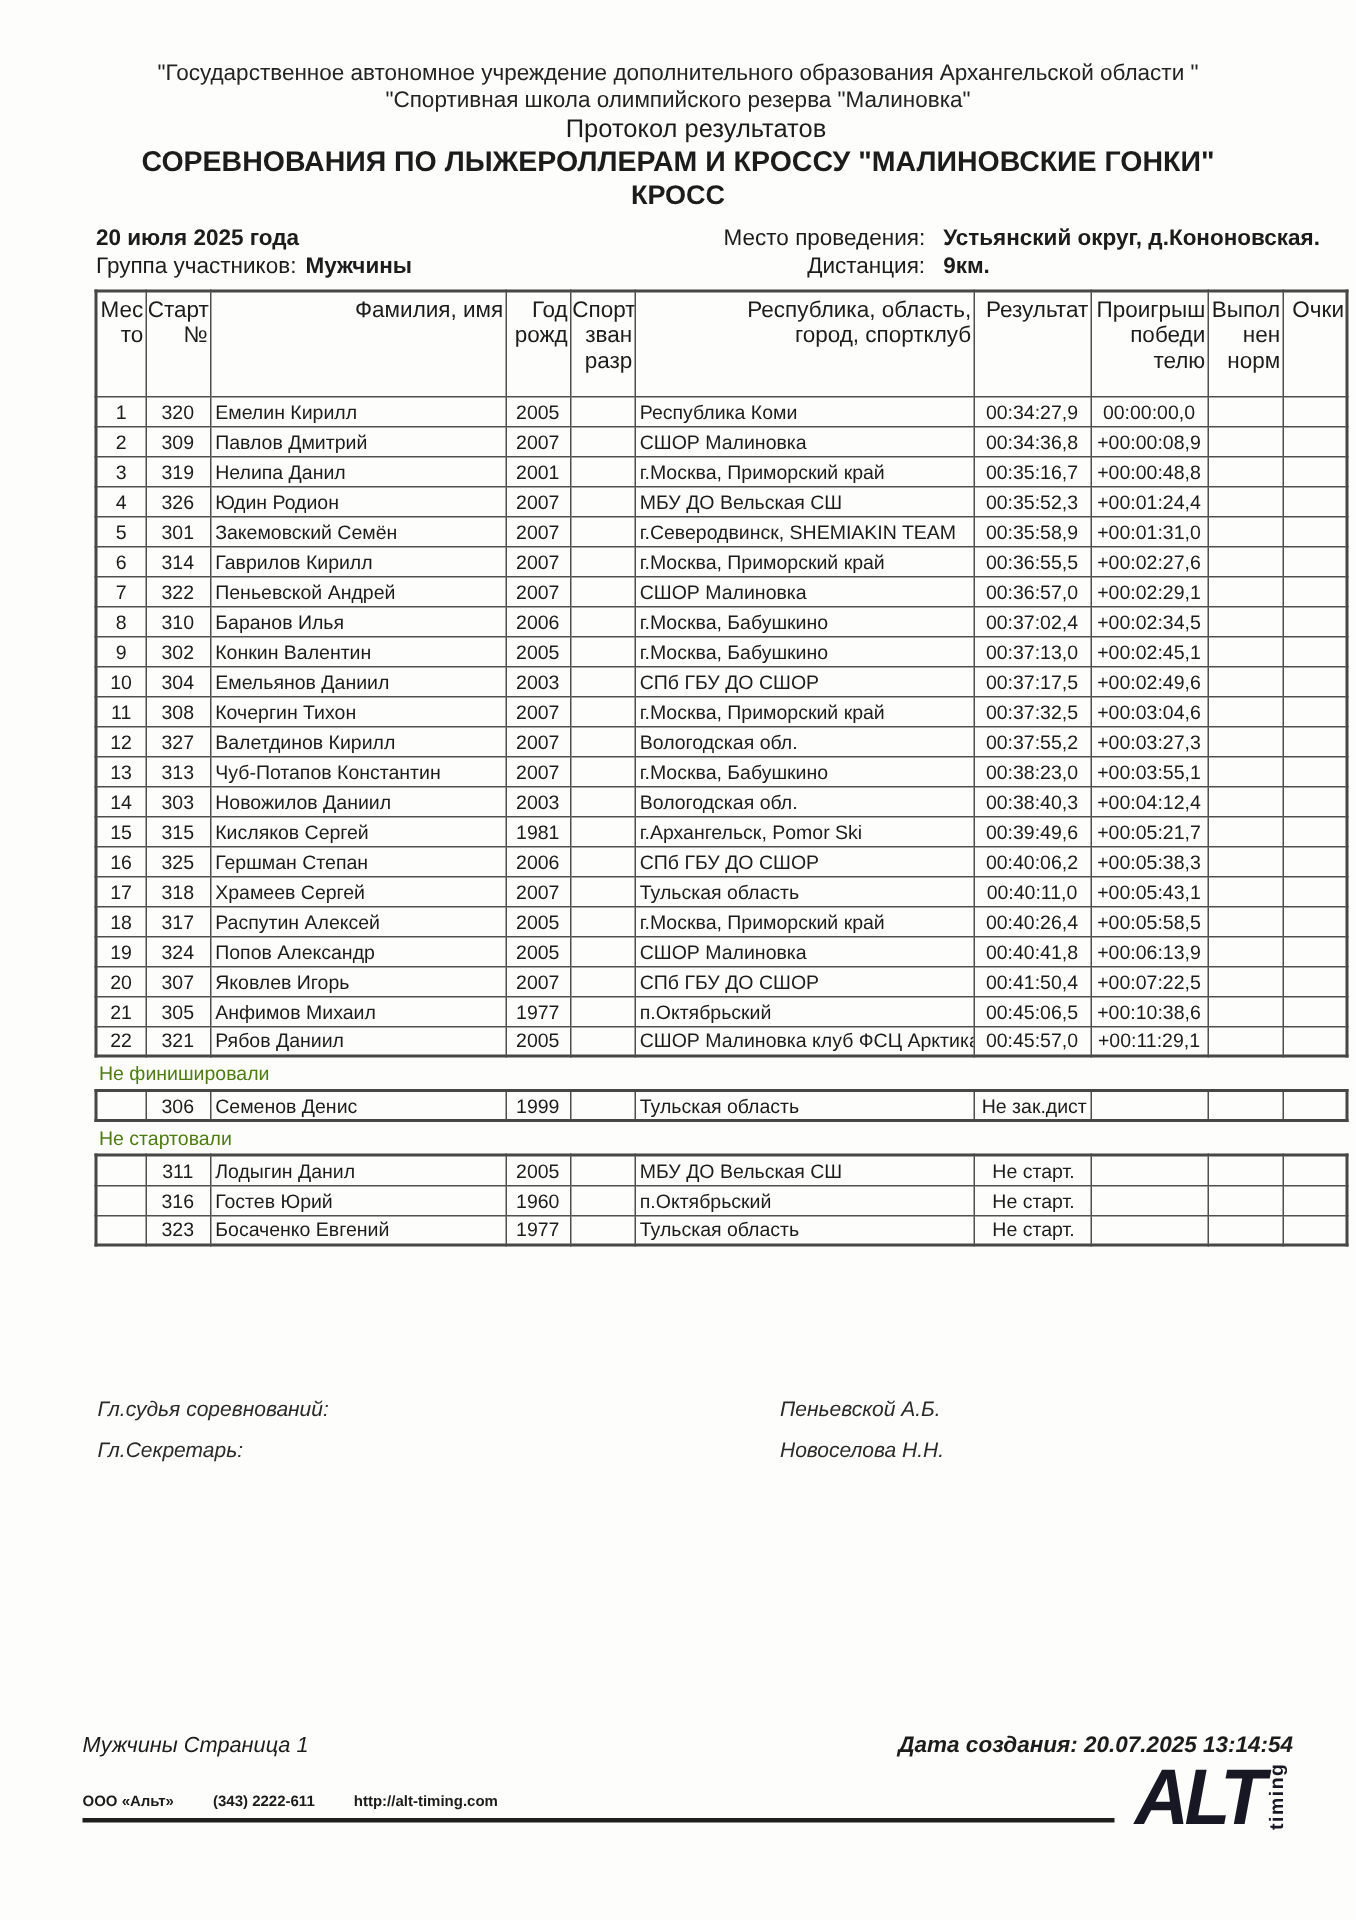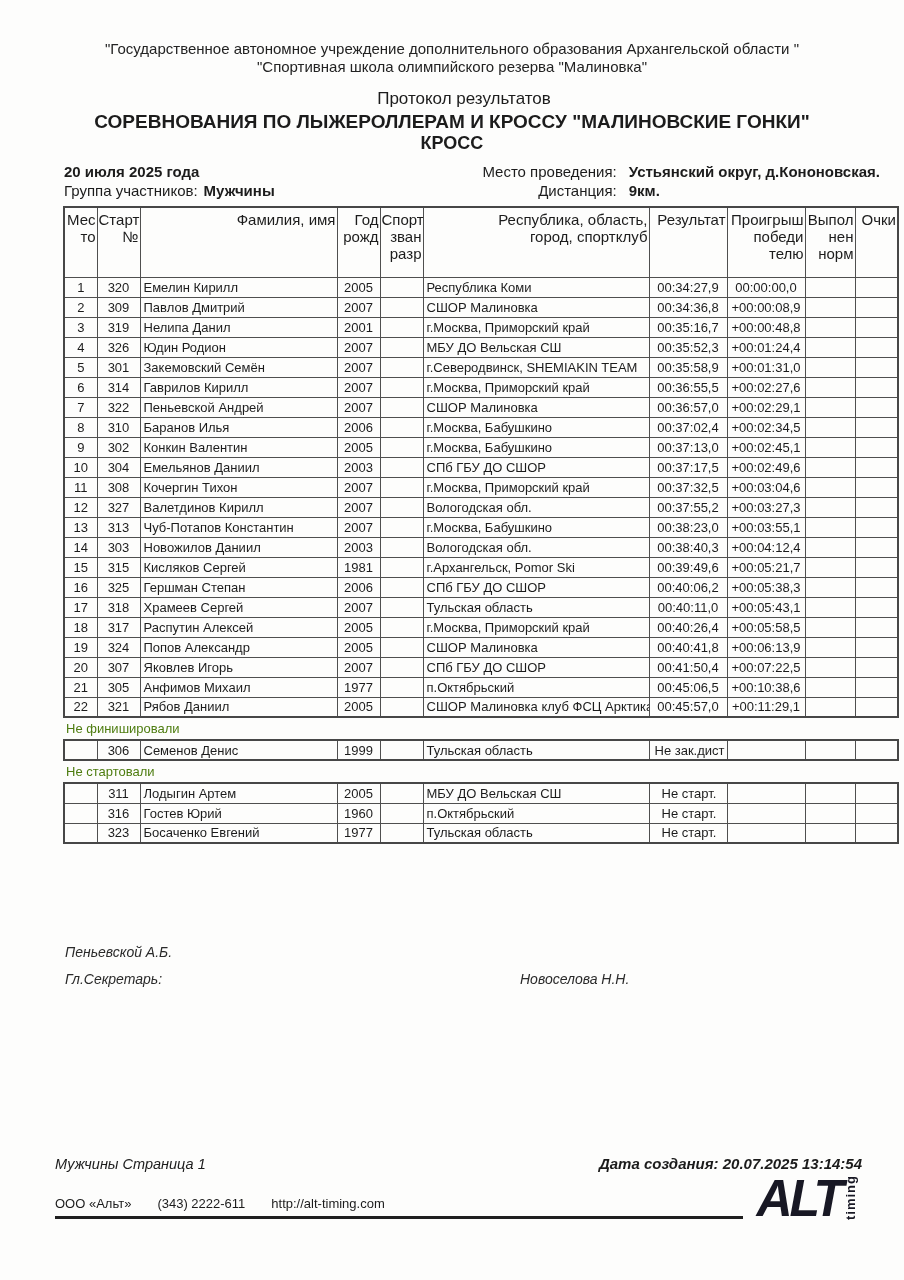--- a/index.html
+++ b/index.html
@@ -9,21 +9,21 @@
     width:904px; height:1280px;
     margin:0 auto;
     background:#fdfdfc;
     font-family:"Liberation Sans", sans-serif;
     color:#1c1c1c;
     overflow:hidden;
   }
   
   .org-line { text-align:center; font-size:15px; line-height:18px; color:#232323; }
   .org-block { padding-top:40px; }
-  .title-protocol { text-align:center; font-size:17px; margin-top:13px; line-height:20px;padding-left:24px; }
+  .title-protocol { text-align:center; font-size:17px; line-height:20px;padding-left:24px; }
   .title-main { text-align:center; font-size:19px; font-weight:bold; margin-top:2px; line-height:22px; }
   .title-discipline { text-align:center; font-size:18px; font-weight:bold; line-height:21px; }
   .bold { font-weight:bold; }
   
   .info {
     display:flex; justify-content:space-between;
     margin:8px 24px 6px 64px;
     font-size:15px; line-height:19px;
   }
   .info-left .group-row span.gv { margin-left:6px; }
@@ -69,21 +69,21 @@
   }
   
   .officials { margin:100px 0 0 65px; font-style:italic; font-size:14px; color:#2a2a2a; }
   .official-row { display:flex; margin-bottom:11px; }
   .official-row .o-label { width:455px; }
   
   .footer { position:absolute; left:55px; right:42px; top:1155px; }
   .f-row1 { display:flex; justify-content:space-between; align-items:baseline; }
   .page-info { font-style:italic; font-size:14.5px; }
   .created { font-style:italic; font-weight:bold; font-size:15px; margin-right:0; }
-  .f-row2 { margin-top:24px; font-weight:normal; font-size:13px; width:690px; }
+  .f-row2 { margin-top:24px; font-weight:bold; font-size:10px; width:690px; }
   .f-row2 span { margin-right:26px; }
   .f-rule { width:688px; border-top:3px solid #1f1f1f; margin-top:5px; }
   .logo {
     position:absolute; right:4px; top:18px;
     display:flex; align-items:flex-end;
   }
   .logo-alt {
     font-weight:bold; font-style:italic;
     font-size:50px; line-height:44px;
     letter-spacing:-3px;
@@ -474,21 +474,21 @@
         <col class="c5">
         <col class="c6">
         <col class="c7">
         <col class="c8">
         <col class="c9">
       </colgroup>
     <tbody>
         <tr>
           <td></td>
           <td>311</td>
-          <td>Лодыгин Артем</td>
+          <td>Лодыгин Данил</td>
           <td>2005</td>
           <td></td>
           <td>МБУ ДО Вельская СШ</td>
           <td>Не старт.</td>
           <td></td>
           <td></td>
           <td></td>
         </tr>
         <tr>
           <td></td>
@@ -512,20 +512,21 @@
           <td>Не старт.</td>
           <td></td>
           <td></td>
           <td></td>
         </tr>
       </tbody>
   </table>
 
   <div class="officials">
     <div class="official-row">
+      <span class="o-label">Гл.судья соревнований:</span>
       <span class="o-name">Пеньевской А.Б.</span>
     </div>
     <div class="official-row">
       <span class="o-label">Гл.Секретарь:</span>
       <span class="o-name">Новоселова Н.Н.</span>
     </div>
   </div>
 
   <div class="footer">
     <div class="f-row1">

